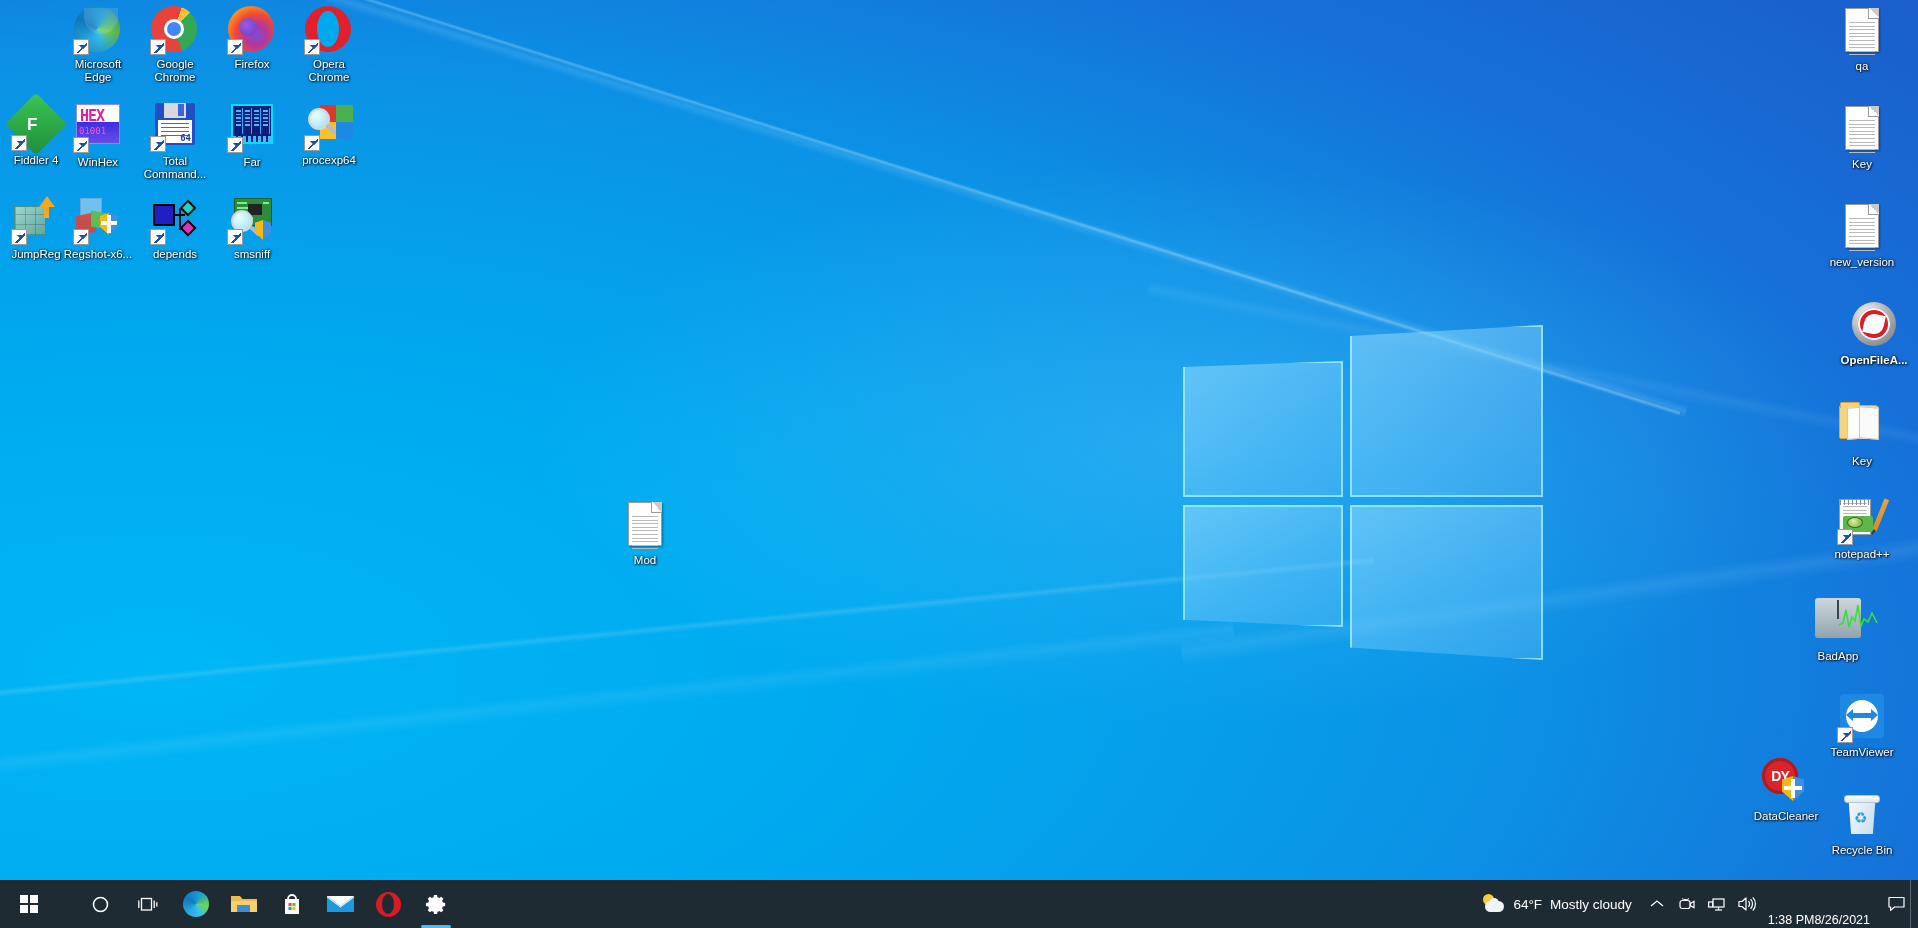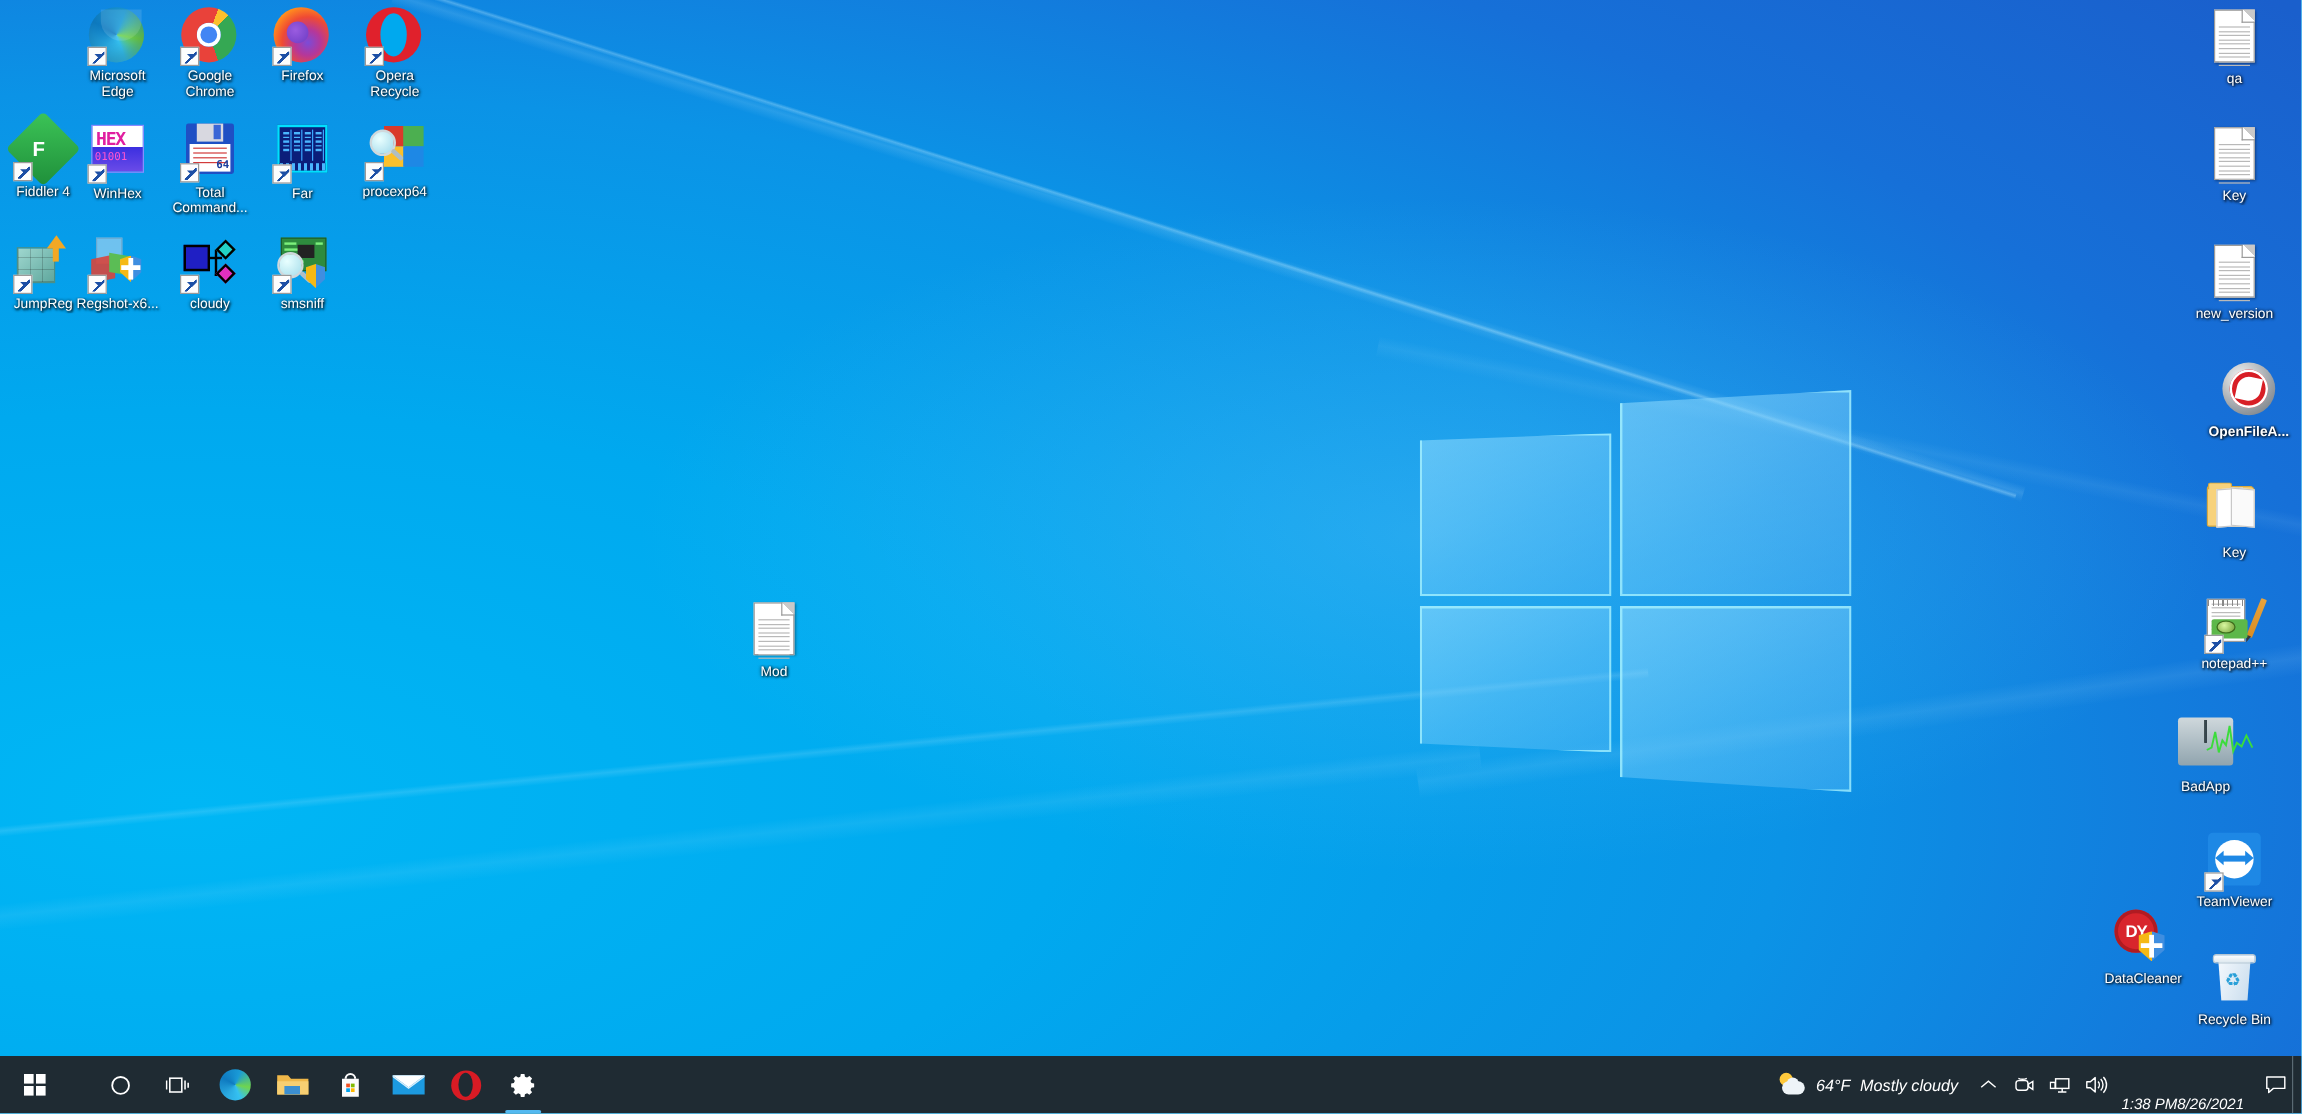--- a/index.html
+++ b/index.html
@@ -270,21 +270,21 @@
   .tb-btn{
     width:48px;height:48px;display:flex;align-items:center;justify-content:center;
     flex:0 0 auto;position:relative;
   }
   .tb-btn .under{
     position:absolute;left:9px;right:9px;bottom:0;height:3px;background:#53b9f0;border-radius:2px;
   }
   .tb-spacer{flex:1 1 auto;}
 
   
-  .tray{display:flex;align-items:center;height:48px;flex:0 0 auto;font-style:italic;}
+  .tray{display:flex;align-items:center;height:48px;flex:0 0 auto;}
   .tray-weather{display:flex;align-items:center;gap:8px;padding:0 10px 0 6px;height:48px;}
   .tray-weather .txt{font-size:13.5px;color:#fff;white-space:nowrap;}
   .tray-ico{width:30px;height:48px;display:flex;align-items:center;justify-content:center;}
   .tray-clock{
     display:flex;align-items:flex-end;justify-content:center;
     height:48px;padding:0 12px 0 6px;font-size:12.5px;line-height:15px;color:#fff;white-space:nowrap;
   }
   .tray-action{width:28px;height:48px;display:flex;align-items:center;justify-content:center;}
   .tray-showdesk{width:8px;height:48px;border-left:1px solid #5a6a74;}
 
@@ -338,21 +338,21 @@
         <span class="shortcut"></span>
     </div>
     <div class="icon-label">Firefox</div>
   </div>
 
   <div class="icon-cell" style="left:291px;top:6px;">
     <div class="icon-art">
       <div class="ic-opera"></div>
         <span class="shortcut"></span>
     </div>
-    <div class="icon-label">Opera Recycle</div>
+    <div class="icon-label">Opera Chrome</div>
   </div>
 
   <div class="icon-cell" style="left:-2px;top:100px;">
     <div class="icon-art ic-fiddler-w">
       <div class="ic-fiddler"></div>
         <span class="f">F</span>
       <span class="shortcut"></span>
     </div>
     <div class="icon-label">Fiddler 4</div>
   </div>
@@ -467,21 +467,21 @@
       <div class="ic-depends">
         <span class="ln l1"></span>
           <span class="ln l2"></span>
           <span class="ln l3"></span>
         <span class="bx"></span>
           <span class="d1"></span>
           <span class="d2"></span>
       </div>
       <span class="shortcut"></span>
     </div>
-    <div class="icon-label">cloudy</div>
+    <div class="icon-label">depends</div>
   </div>
 
   <div class="icon-cell" style="left:214px;top:196px;">
     <div class="icon-art">
       <div class="ic-smsniff">
         <span class="pcb">
           <i style="left:2px;top:3px;width:10px;height:2px;"></i>
           <i style="left:2px;top:8px;width:14px;height:2px;"></i>
           <i style="left:2px;top:13px;width:8px;height:2px;"></i>
           <i style="left:2px;top:18px;width:16px;height:2px;"></i>

